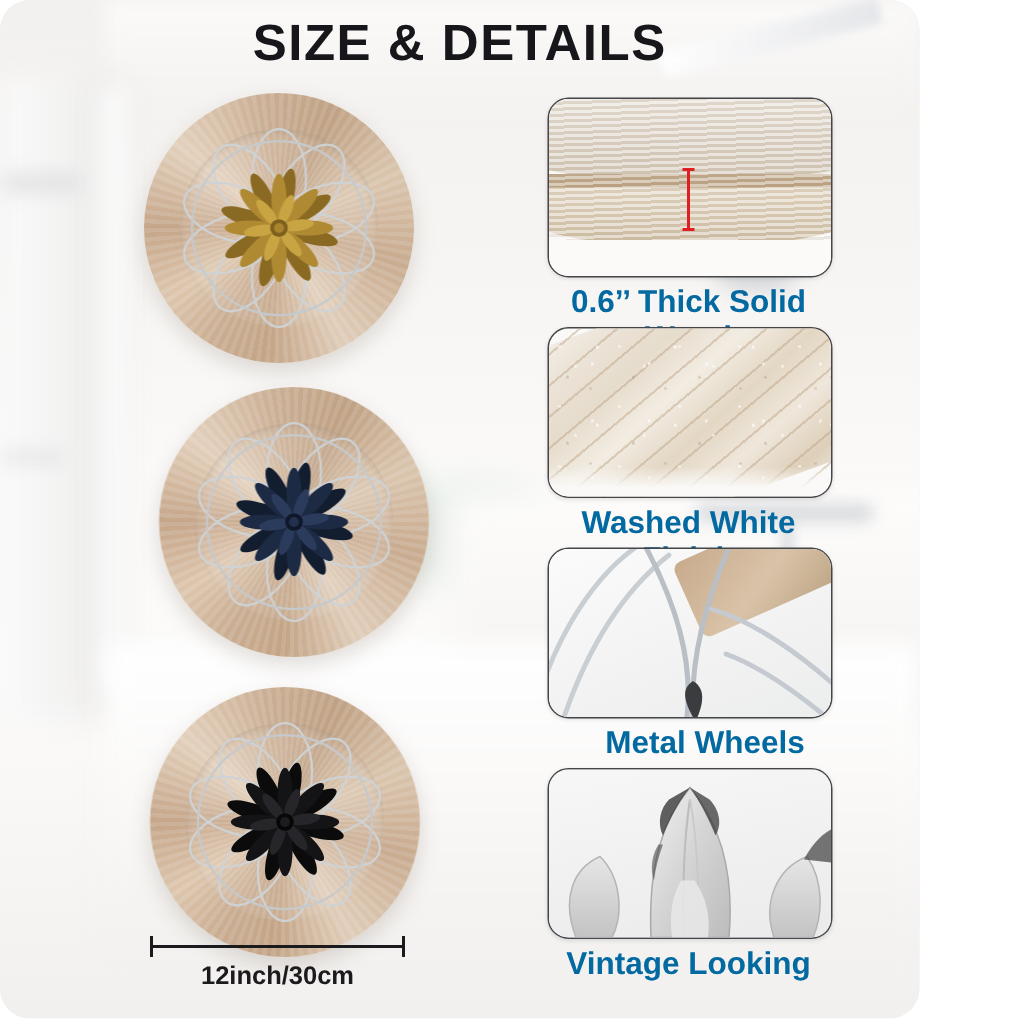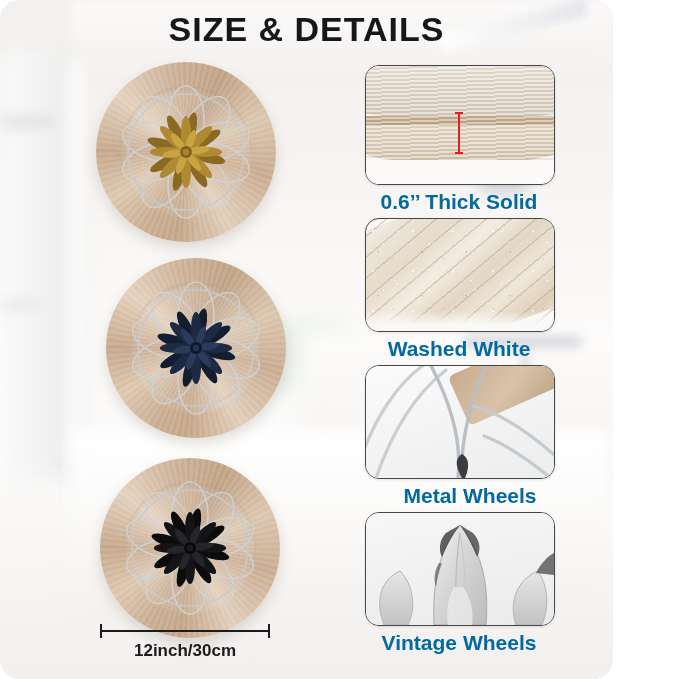--- a/index.html
+++ b/index.html
@@ -627,15 +627,15 @@
       <path d="M170 60 C 176 48, 184 42, 188 40 L188 62 Z" fill="#4a4a4a" opacity=".75"></path>
       <path d="M94 12 C 76 34, 66 62, 68 112 L120 112 C 124 64, 112 34, 94 12 Z" fill="url(#petalG)" stroke="#a9a9a9" stroke-width="1"></path>
       <path d="M94 12 C 86 22, 80 34, 76 44 C 72 36, 74 26, 80 20 Z" fill="#3a3a3a" opacity=".8"></path>
       <path d="M94 12 C 101 22, 107 34, 111 44 C 116 36, 113 26, 107 20 Z" fill="#3a3a3a" opacity=".75"></path>
       <path d="M76 50 C 73 58, 71 66, 70 74 C 67 66, 69 56, 73 50 Z" fill="#494949" opacity=".6"></path>
       <path d="M94 20 C 90 46, 89 80, 90 112" stroke="#bdbdbd" stroke-width="1.4" fill="none"></path>
       <path d="M94 20 C 99 46, 100 80, 100 112" stroke="#c9c9c9" stroke-width="1.2" fill="none"></path>
       <path d="M88 74 C 82 84, 80 98, 82 112 L106 112 C 108 96, 104 84, 97 74 Z" fill="#e9e9e9" opacity=".85"></path>
     </svg>
   </div>
-  <div class="detail-caption" style="left:365px; top:631px; width:188px;">Vintage Wheels</div>
+  <div class="detail-caption" style="left:365px; top:631px; width:188px;">Vintage Looking</div>
 
 </div>
 
 </body></html>

